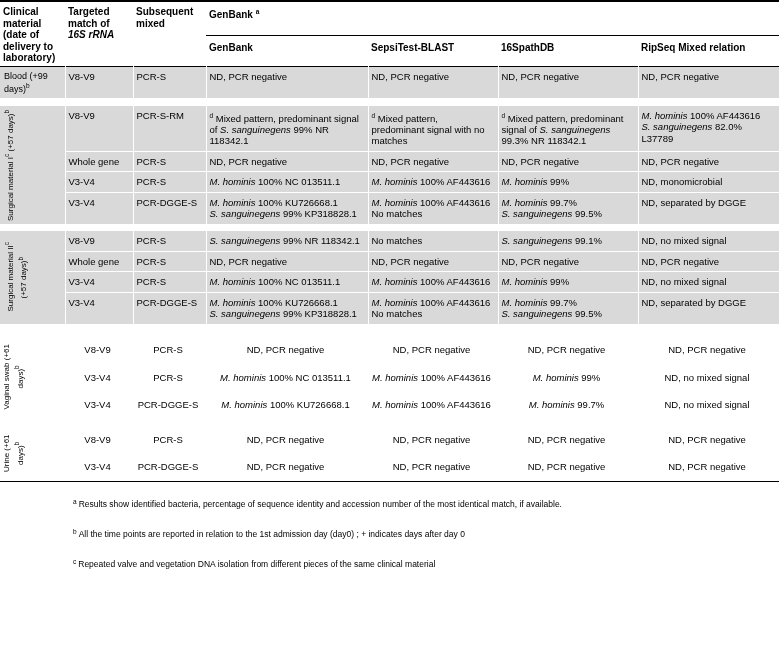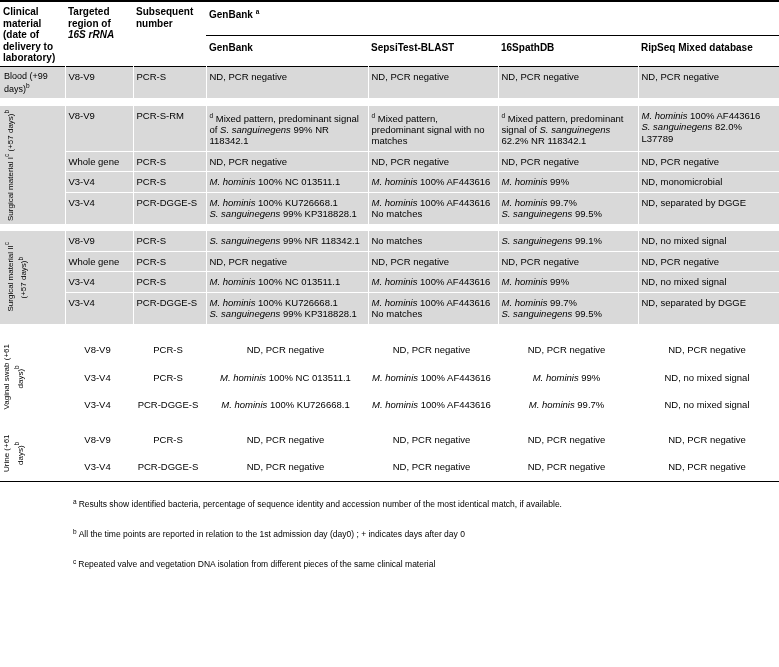--- a/index.html
+++ b/index.html
@@ -71,32 +71,32 @@
         <col class="c3">
         <col class="c4">
       <col class="c5">
         <col class="c6">
         <col class="c7">
     </colgroup>
     <thead>
       <tr>
         <th rowspan="2">Clinical material (date of delivery to laboratory)</th>
         <th rowspan="2">
-          <span>Targeted region of </span><span class="it">16S rRNA</span>
+          <span>Targeted match of </span><span class="it">16S rRNA</span>
         </th>
-        <th rowspan="2">Subsequent number</th>
+        <th rowspan="2">Subsequent mixed</th>
         <th colspan="4" class="results-th">
           <span>GenBank </span><span class="sup">a</span>
         </th>
       </tr>
       <tr class="subhead">
         <th>GenBank</th>
         <th>SepsiTest-BLAST</th>
         <th>16SpathDB</th>
-        <th>RipSeq Mixed database</th>
+        <th>RipSeq Mixed relation</th>
       </tr>
     </thead>
     <tbody id="table-body">
         <tr class="shaded">
           <th rowspan="1" class="glabel h">
             <div class="glabel-inner"><span>Blood (+99 days)</span><span class="sup">b</span></div>
           </th>
           <td><span>V8-V9</span></td>
           <td><span>PCR-S</span></td>
           <td><span>ND, PCR negative</span></td>
@@ -108,21 +108,21 @@
           <td colspan="7"></td>
         </tr>
         <tr class="shaded">
           <th rowspan="4" class="glabel v">
             <div class="glabel-inner"><span>Surgical material I</span><span class="sup">c</span><span> (+57 days)</span><span class="sup">b</span></div>
           </th>
           <td><span>V8-V9</span></td>
           <td><span>PCR-S-RM</span></td>
           <td><span class="sup">d</span><span> Mixed pattern, predominant signal of </span><span class="sp">S. sanguinegens</span><span> 99% NR 118342.1</span></td>
           <td><span class="sup">d</span><span> Mixed pattern, predominant signal with no matches</span></td>
-          <td><span class="sup">d</span><span> Mixed pattern, predominant signal of </span><span class="sp">S. sanguinegens</span><span> 62.2% NR 118342.1</span></td>
+          <td><span class="sup">d</span><span> Mixed pattern, predominant signal of </span><span class="sp">S. sanguinegens</span><span> 99.3% NR 118342.1</span></td>
           <td><span class="sp">M. hominis</span><span> 100% AF443616</span><br><span class="sp">S. sanguinegens</span><span> 82.0%</span><br><span>L37789</span></td>
         </tr>
         <tr class="shaded">
           <td><span>Whole gene</span></td>
           <td><span>PCR-S</span></td>
           <td><span>ND, PCR negative</span></td>
           <td><span>ND, PCR negative</span></td>
           <td><span>ND, PCR negative</span></td>
           <td><span>ND, PCR negative</span></td>
         </tr>

